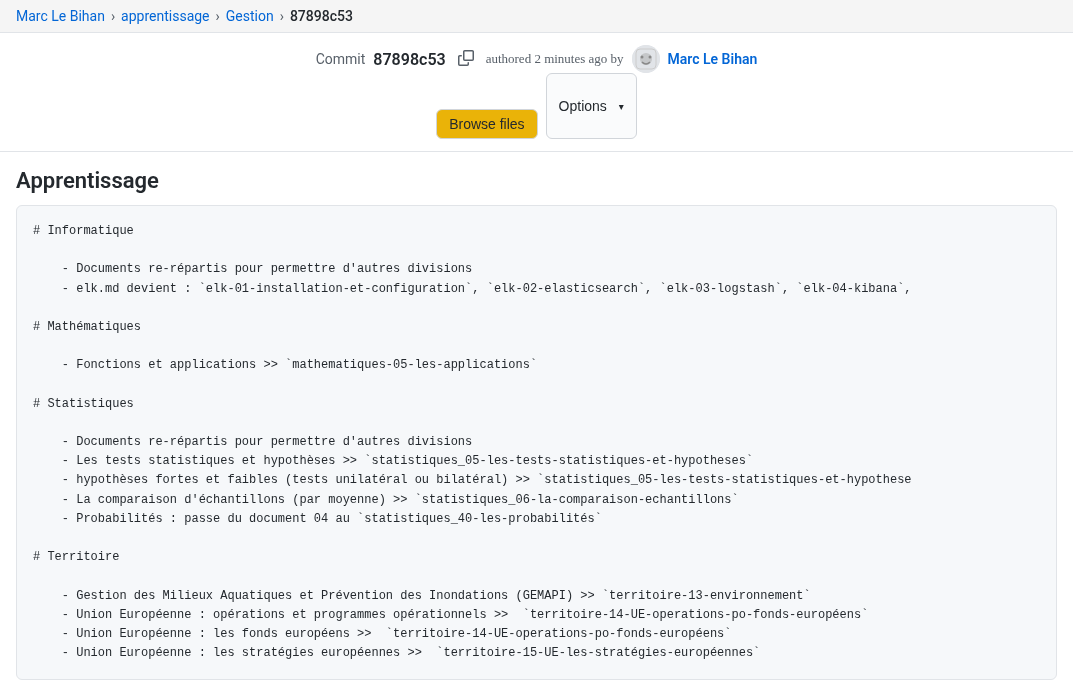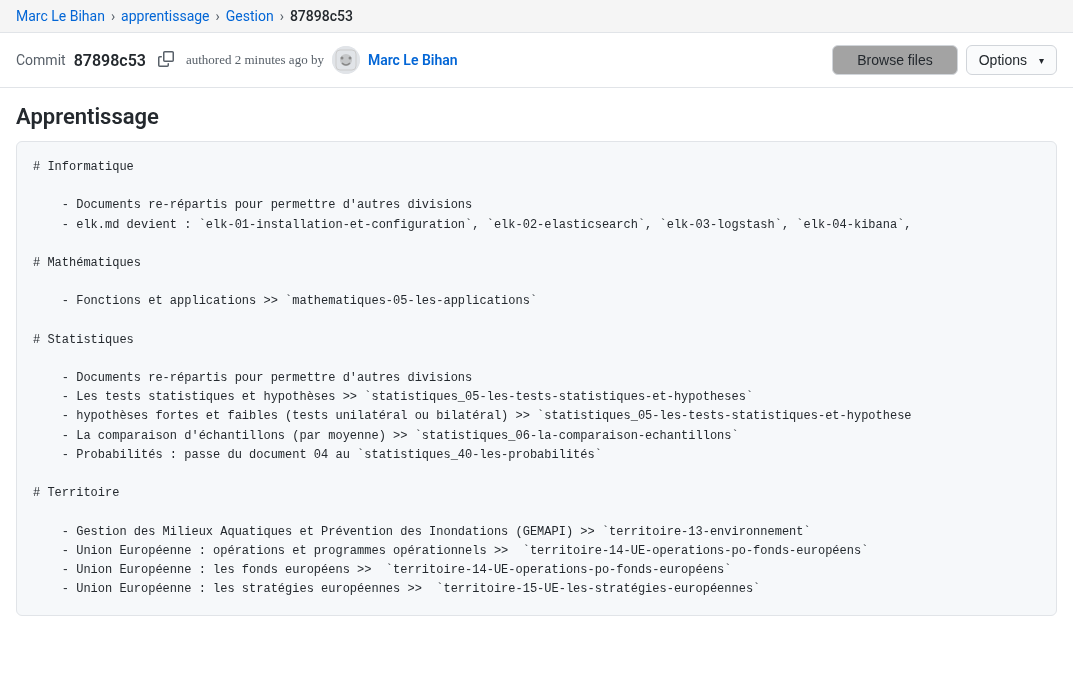--- a/index.html
+++ b/index.html
@@ -39,20 +39,21 @@
       color: #24292e;
       font-weight: 500;
     }
 
     .commit-header {
       display: flex;
       align-items: center;
       justify-content: space-between;
       padding: 12px 16px;
       border-bottom: 1px solid #e1e4e8;
+      flex-direction: column;
     }
 
     .commit-info {
       display: flex;
       align-items: center;
       gap: 8px;
     }
 
     .commit-title {
       font-size: 16px;
@@ -92,30 +93,31 @@
       cursor: pointer;
       font-size: 14px;
     }
 
     .header-actions {
       display: flex;
       gap: 8px;
     }
 
     .btn {
-      padding: 6px 24px;
+      padding: 6px 12px;
       border: 1px solid #d1d5da;
       border-radius: 6px;
-      background: #a3a3a3;
+      background: #eab308;
       color: #24292e;
       cursor: pointer;
       font-size: 14px;
       display: flex;
       align-items: center;
       gap: 4px;
+      margin-top: 36px;
     }
 
     .btn-options {
       padding: 6px 12px;
       border: 1px solid #d1d5da;
       border-radius: 6px;
       background: #fafbfc;
       color: #24292e;
       cursor: pointer;
       font-size: 14px;

